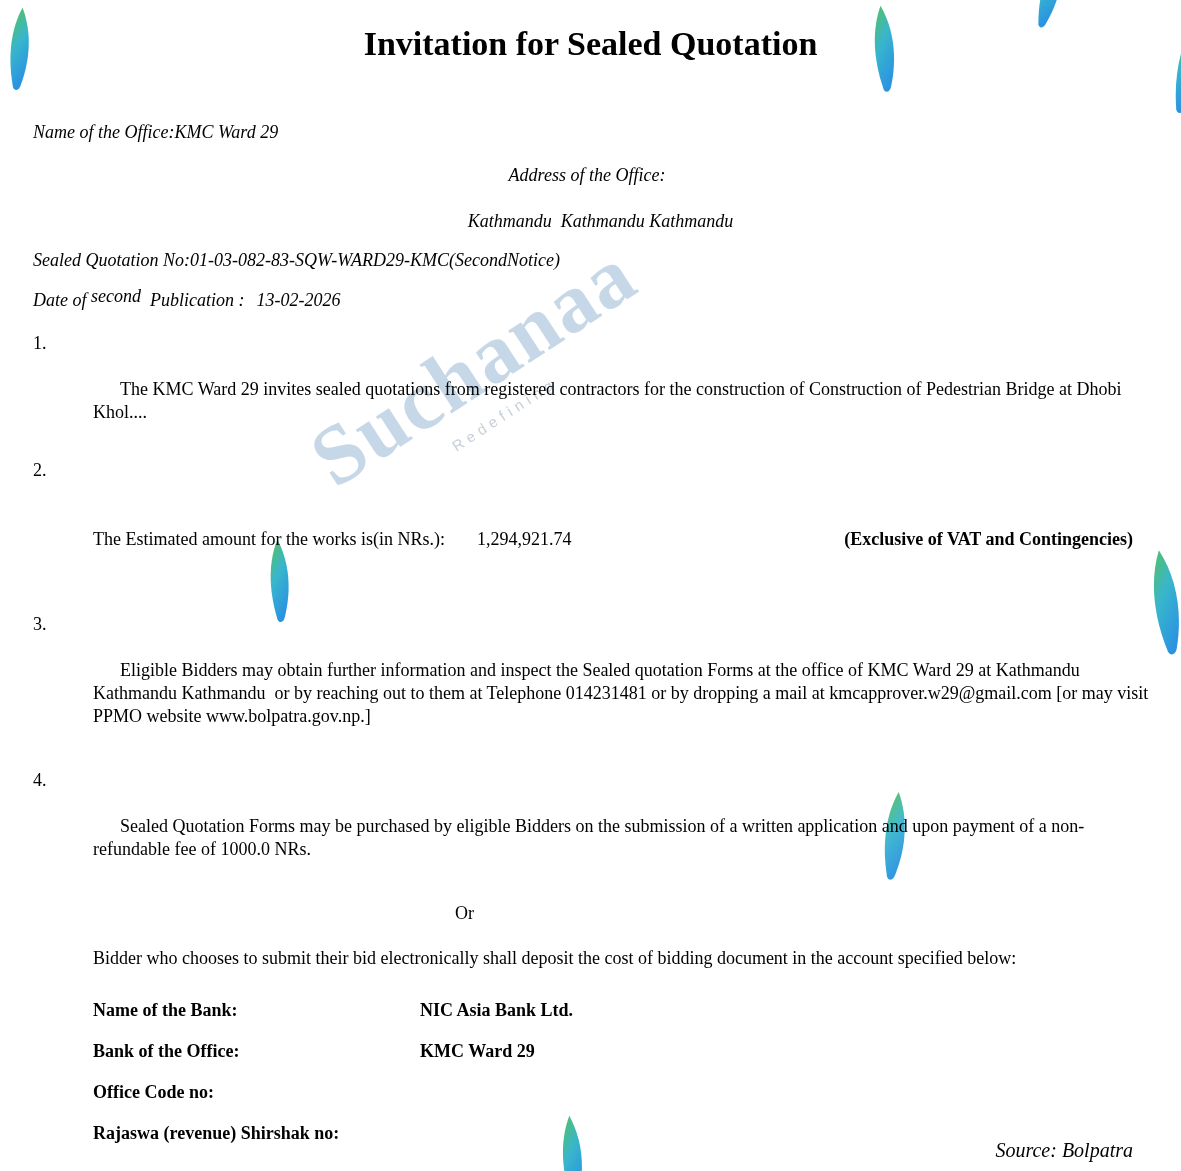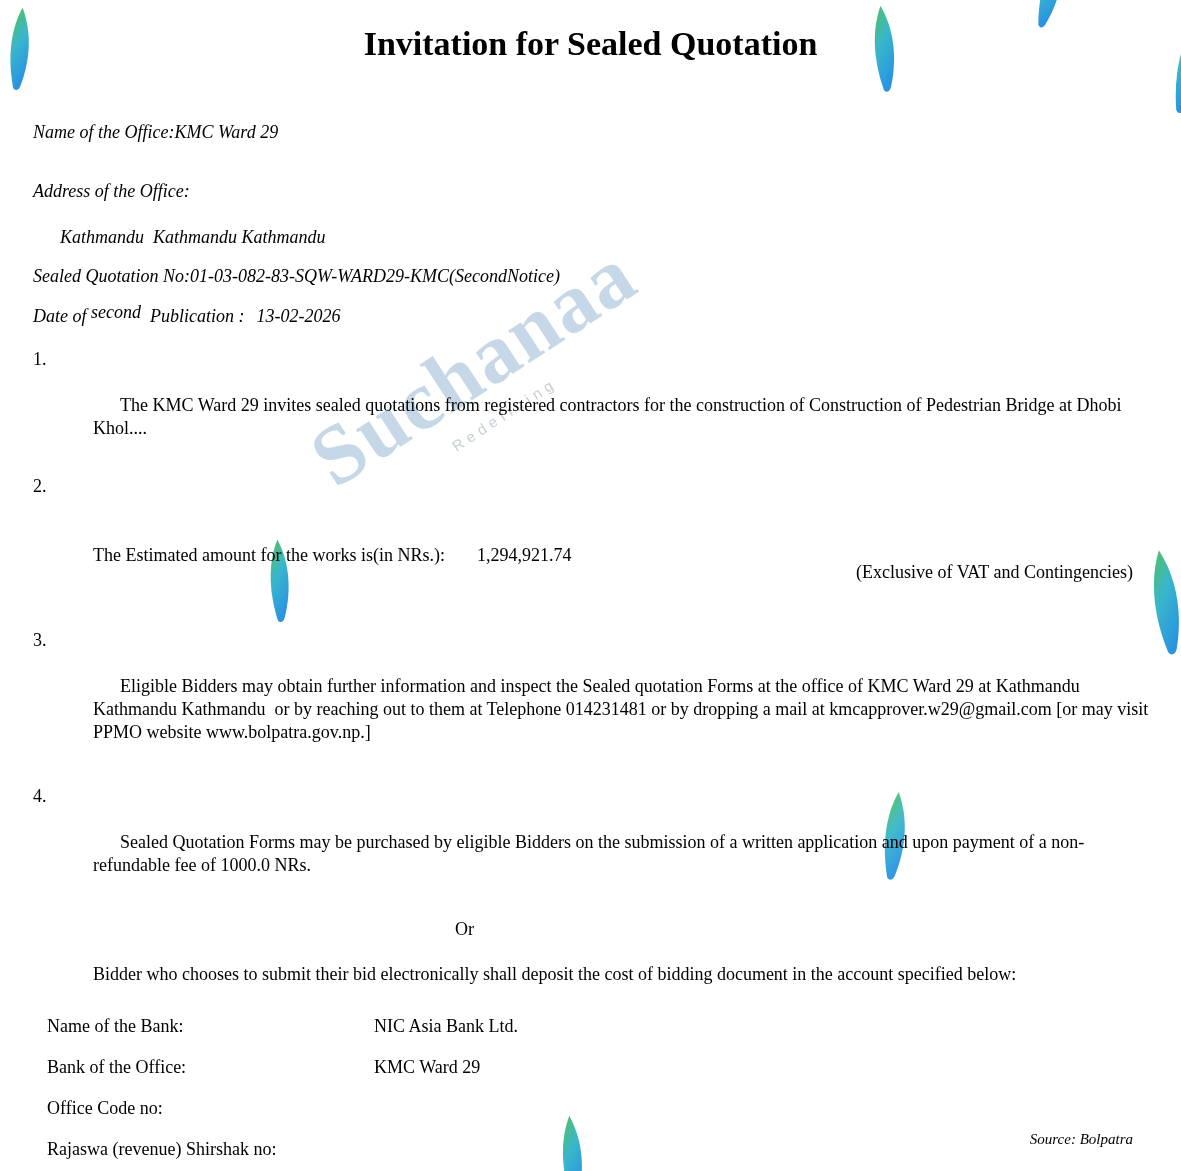--- a/index.html
+++ b/index.html
@@ -22,60 +22,61 @@
     margin: 25px 0 0 0;
     text-align: center;
     font-size: 34px;
     line-height: 38px;
     font-weight: 700;
     font-family: "Liberation Serif", serif;
   }
 
   .meta { margin: 0 40px 0 33px; white-space: pre-wrap; font-style: italic; }
   .m-office { margin-top: 58px; }
-  .m-address { margin-top: 36px; }
+  .m-address { margin-top: 20px; text-align: center; }
   .m-quote { margin-top: 16px; }
   .m-pub { margin-top: 17px; }
   .raised { position: relative; top: -4px; }
   .pub-date { margin-left: 12px; }
 
   .item {
     position: relative;
     margin: 14px 30px 0 33px;
     padding-left: 60px;
     white-space: pre-wrap;
   }
   .item .num { position: absolute; left: 0; top: 0; }
   .item1 { margin-top: 20px; }
   .item2 { margin-top: 12px; }
   .item3 { margin-top: 16px; }
   .item4 { margin-top: 18px; }
 
   .row2 { display: flex; align-items: flex-start; }
   .amount { margin-left: 32px; }
-  .vat-note { margin-left: auto; padding-right: 18px; position: relative; top: 17px; white-space: nowrap; }
+  .vat-note { margin-left: auto; padding-right: 18px; position: relative; top: 0; white-space: nowrap; font-weight: bold; }
 
   .or-divider { margin: 18px 0 0 455px; }
   .electronic-intro { margin: 22px 36px 0 93px; white-space: pre-wrap; }
 
   .bank-row {
     display: grid;
     grid-template-columns: 327px 1fr;
-    margin: 18px 30px 0 47px;
+    margin: 18px 30px 0 93px;
     white-space: pre-wrap;
+    font-weight: bold;
   }
   .bank-row.first { margin-top: 29px; }
 
   .source-credit {
     position: absolute;
     right: 48px;
-    bottom: 20px;
+    bottom: 9px;
     z-index: 3;
     font-style: italic;
-    font-size: 15px;
+    font-size: 20px;
   }
 
   
   .watermark {
     position: absolute;
     left: 240px;
     top: 320px;
     width: 480px;
     z-index: 1;
     text-align: center;

